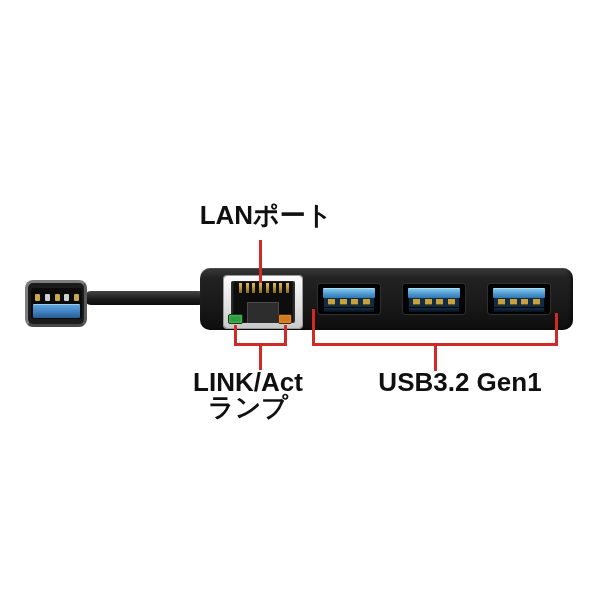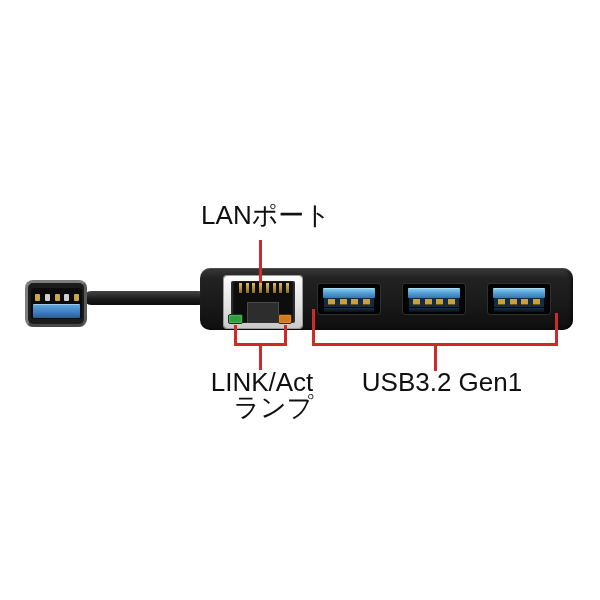--- a/index.html
+++ b/index.html
@@ -1,21 +1,21 @@
 <!DOCTYPE html>
 <html><head>
 <meta charset="utf-8">
 <style>
   html,body{margin:0;padding:0;}
   body{background:#fff;font-family:"Liberation Sans","DejaVu Sans",sans-serif;}
   #canvas{position:relative;width:600px;height:600px;background:#ffffff;overflow:hidden;}
   .abs{position:absolute;}
 
   
-  .callout{position:absolute;color:#101010;font-weight:400;font-size:26px;line-height:25px;
+  .callout{position:absolute;color:#101010;font-weight:700;font-size:26px;line-height:25px;
            text-align:center;white-space:nowrap;transform:translateX(-50%);z-index:6;}
 
   
   .red{position:absolute;background:#d02a26;z-index:5;}
 
   
   .hub-body{left:200px;top:268px;width:373px;height:62px;border-radius:10px;
     background:linear-gradient(180deg,#3a3a3a 0%,#222222 16%,#1a1a1a 55%,#0e0e0e 100%);
     box-shadow:inset 0 1px 1px rgba(255,255,255,.18), inset -2px 0 3px rgba(0,0,0,.6);z-index:2;}
 
@@ -137,21 +137,21 @@
   <div class="red" style="left:234px;top:325px;width:3px;height:21px;"></div>
   <div class="red" style="left:284px;top:325px;width:3px;height:21px;"></div>
   <div class="red" style="left:234px;top:343px;width:53px;height:3px;"></div>
   <div class="red" style="left:259px;top:346px;width:3px;height:24px;"></div>
 
   <div class="red" style="left:312px;top:309px;width:3px;height:37px;"></div>
   <div class="red" style="left:555px;top:313px;width:3px;height:33px;"></div>
   <div class="red" style="left:312px;top:343px;width:246px;height:3px;"></div>
   <div class="red" style="left:434px;top:346px;width:3px;height:25px;"></div>
 
-  <div class="callout" style="left:262px;top:370px;text-align:right;">
+  <div class="callout" style="left:248px;top:370px;">
     <div>LINK/Act</div>
     <div>ランプ</div>
   </div>
-  <div class="callout" style="left:442px;top:370px;">
+  <div class="callout" style="left:460px;top:370px;">
     <div>USB3.2 Gen1</div>
   </div>
 
 </div>
 
 </body></html>

